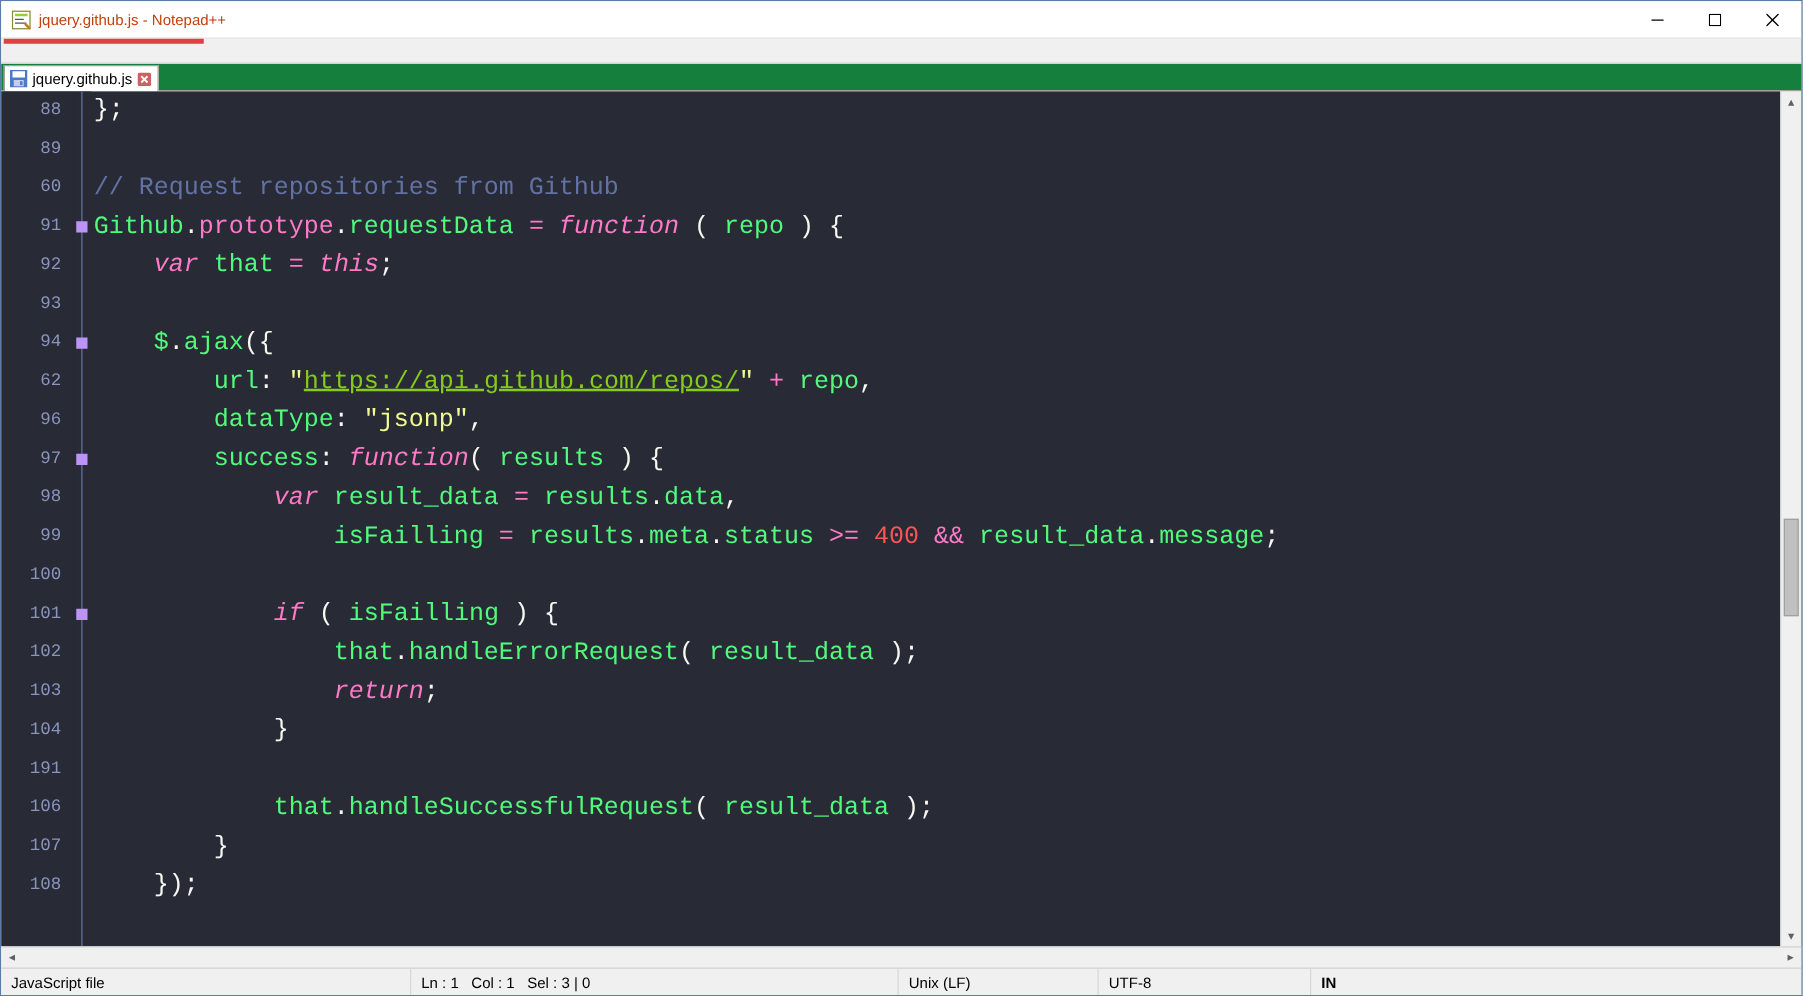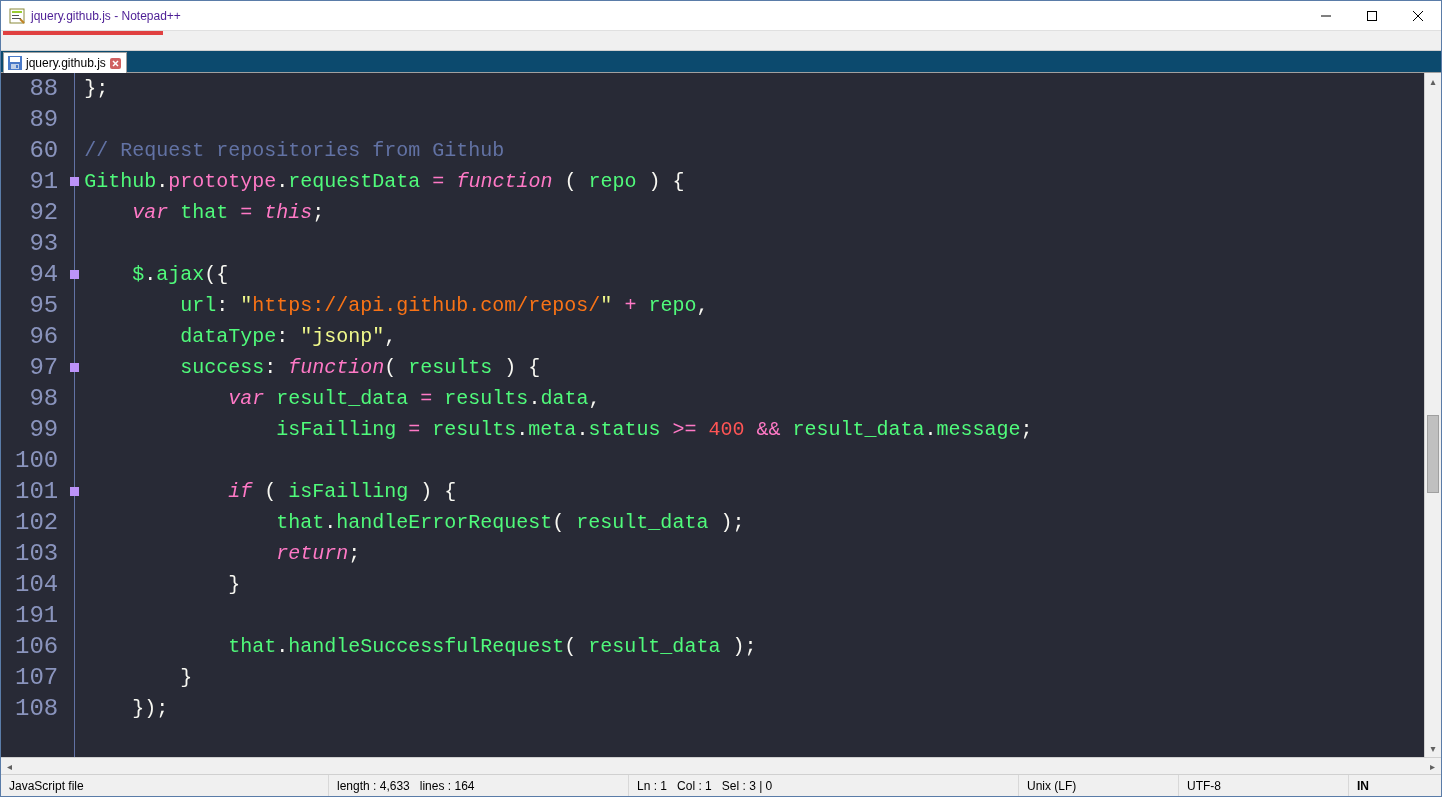--- a/index.html
+++ b/index.html
@@ -3,55 +3,55 @@
 <meta charset="utf-8">
 <style>
 * { margin: 0; padding: 0; box-sizing: border-box; }
 html, body { width: 1442px; height: 797px; overflow: hidden; font-family: "Segoe UI", Tahoma, sans-serif; background: #fff; }
 
 .window { width: 1442px; height: 797px; border: 1px solid #5a7ca8; display: flex; flex-direction: column; background: #fff; }
 
 
 .titlebar { height: 30px; display: flex; align-items: center; background: #fff; border-bottom: 1px solid #e0e0e0; }
 .titlebar .app-icon { width: 16px; height: 16px; margin: 0 6px 0 8px; }
-.titlebar .title { font-size: 12px; color: #4c1d95; flex: 0 0 auto; }
+.titlebar .title { font-size: 12px; color: #c2410c; flex: 0 0 auto; }
 .titlebar .spacer { flex: 1; }
 .titlebar .win-btn { width: 46px; height: 30px; display: flex; align-items: center; justify-content: center; }
 .titlebar .win-btn svg { stroke: #000; }
 
 
 .menubar { height: 20px; background: #f0f0f0; border-bottom: 1px solid #d0d0d0; position: relative; }
 .menubar .red-strip { position: absolute; left: 2px; top: 0; width: 160px; height: 4px; background: #e04040; }
 
 
-.tabbar { height: 22px; background: #0c4a6e; display: flex; align-items: flex-end; padding-left: 2px; border-bottom: 1px solid #a0a0a0; }
+.tabbar { height: 22px; background: #15803d; display: flex; align-items: flex-end; padding-left: 2px; border-bottom: 1px solid #a0a0a0; }
 .tab { height: 21px; background: #fff; border: 1px solid #a0a0a0; border-bottom: none; display: flex; align-items: center; padding: 0 4px; gap: 4px; font-size: 12px; position: relative; top: 1px; }
 .tab .save-icon { width: 14px; height: 14px; }
 .tab .close-tab { width: 12px; height: 12px; display: flex; align-items: center; justify-content: center; }
 
 
 .editor-wrap { flex: 1; display: flex; flex-direction: column; min-height: 0; }
 .editor-scroll { flex: 1; display: flex; overflow: hidden; position: relative; }
 .editor { flex: 1; background: #282a36; display: flex; font-family: Consolas, "Courier New", monospace; font-size: 20px; line-height: 31px; overflow: hidden; }
 .gutter { background: #282a36; color: #6272a4; text-align: right; padding: 0 10px 0 14px; user-select: none; min-width: 58px; }
-.gutter .ln { height: 31px; color: #8a94bd; font-size: 24px;}
+.gutter .ln { height: 31px; color: #8a94bd; font-size: 14px;}
 .fold-col { width: 14px; background: #282a36; position: relative; }
 .fold-mark { position: absolute; left: 2px; width: 9px; height: 9px; background: #bd93f9; }
 .fold-line { position: absolute; left: 6px; width: 1px; background: #6272a4; }
 .code { flex: 1; white-space: pre; color: #f8f8f2; padding-left: 2px; }
 .code .row { height: 31px; }
 
 
 .c-comment { color: #6272a4; }
 .c-ident   { color: #50fa7b; }  
 .c-proto   { color: #ff79c6; }
 .c-kw      { color: #ff79c6; font-style: italic; }
 .c-punc    { color: #f8f8f2; }
 .c-string  { color: #f1fa8c; }
-.c-url     { color: #f97316; }
+.c-url     { color: #84cc16; text-decoration: underline; }
 .c-num     { color: #ff5555; }
 .c-op      { color: #ff79c6; }
 .c-dot     { color: #f8f8f2; }
 
 
 .vscroll { width: 17px; background: #f0f0f0; border-left: 1px solid #d0d0d0; position: relative; }
 .vscroll .arrow { height: 17px; display:flex; align-items:center; justify-content:center; color:#606060; font-size:10px;}
 .vscroll .track { position: absolute; top: 17px; bottom: 17px; left: 0; right: 0; }
 .vscroll .thumb { position: absolute; left: 2px; right: 2px; background: #c0c0c0; border: 1px solid #a0a0a0; }
 .vscroll .arrow.down { position:absolute; bottom:0; left:0; right:0;}
@@ -130,21 +130,21 @@
     <div class="editor-scroll">
       <div class="editor">
         <div class="gutter" id="gutter">
             <div class="ln">88</div>
             <div class="ln">89</div>
             <div class="ln">60</div>
             <div class="ln">91</div>
             <div class="ln">92</div>
             <div class="ln">93</div>
             <div class="ln">94</div>
-            <div class="ln">95</div>
+            <div class="ln">62</div>
             <div class="ln">96</div>
             <div class="ln">97</div>
             <div class="ln">98</div>
             <div class="ln">99</div>
             <div class="ln">100</div>
             <div class="ln">101</div>
             <div class="ln">102</div>
             <div class="ln">103</div>
             <div class="ln">104</div>
             <div class="ln">191</div>
@@ -171,24 +171,20 @@
     </div>
     <div class="hscroll">
       <div class="arrow">◂</div>
       <div class="track"></div>
       <div class="arrow">▸</div>
     </div>
   </div>
 
   <div class="statusbar">
     <div class="cell" style="width:328px">JavaScript file</div>
-    <div class="cell" style="width:300px">
-      <span>length :</span>&nbsp;<span>4,633</span>&nbsp;&nbsp;&nbsp;
-      <span>lines :</span>&nbsp;<span>164</span>
-    </div>
     <div class="cell" style="width:390px">
       <span>Ln :</span>&nbsp;<span>1</span>&nbsp;&nbsp;&nbsp;
       <span>Col :</span>&nbsp;<span>1</span>&nbsp;&nbsp;&nbsp;
       <span>Sel :</span>&nbsp;<span>3 | 0</span>
     </div>
     <div class="cell" style="width:160px">Unix (LF)</div>
     <div class="cell" style="width:170px">UTF-8</div>
     <div class="cell noborder" style="flex:1; justify-content:flex-start">IN</div>
   </div>
 

